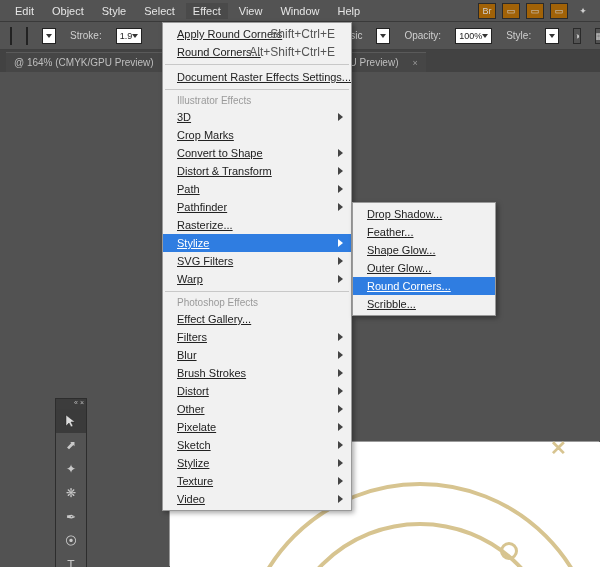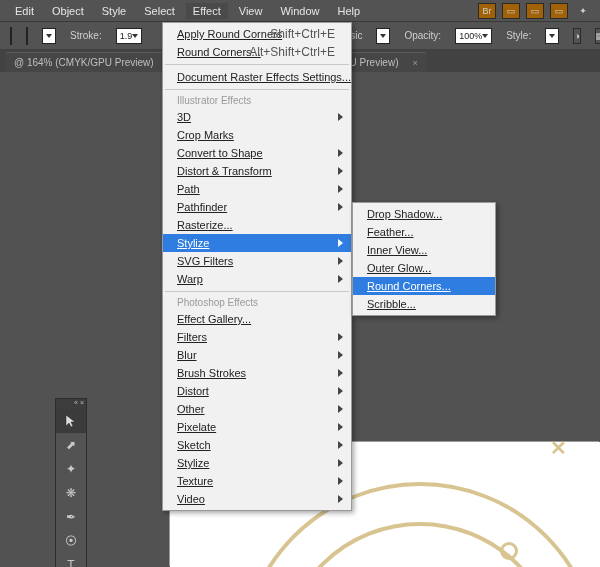--- a/index.html
+++ b/index.html
@@ -174,17 +174,17 @@
   <div class="mi sub">Pixelate</div>
   <div class="mi sub">Sketch</div>
   <div class="mi sub">Stylize</div>
   <div class="mi sub">Texture</div>
   <div class="mi sub">Video</div>
 </div>
 
 <div class="menu stylizemenu">
   <div class="mi">Drop Shadow...</div>
   <div class="mi">Feather...</div>
-  <div class="mi">Inner View...</div>
+  <div class="mi">Shape Glow...</div>
   <div class="mi">Outer Glow...</div>
   <div class="mi highlight">Round Corners...</div>
   <div class="mi">Scribble...</div>
 </div>
 
 </body></html>

